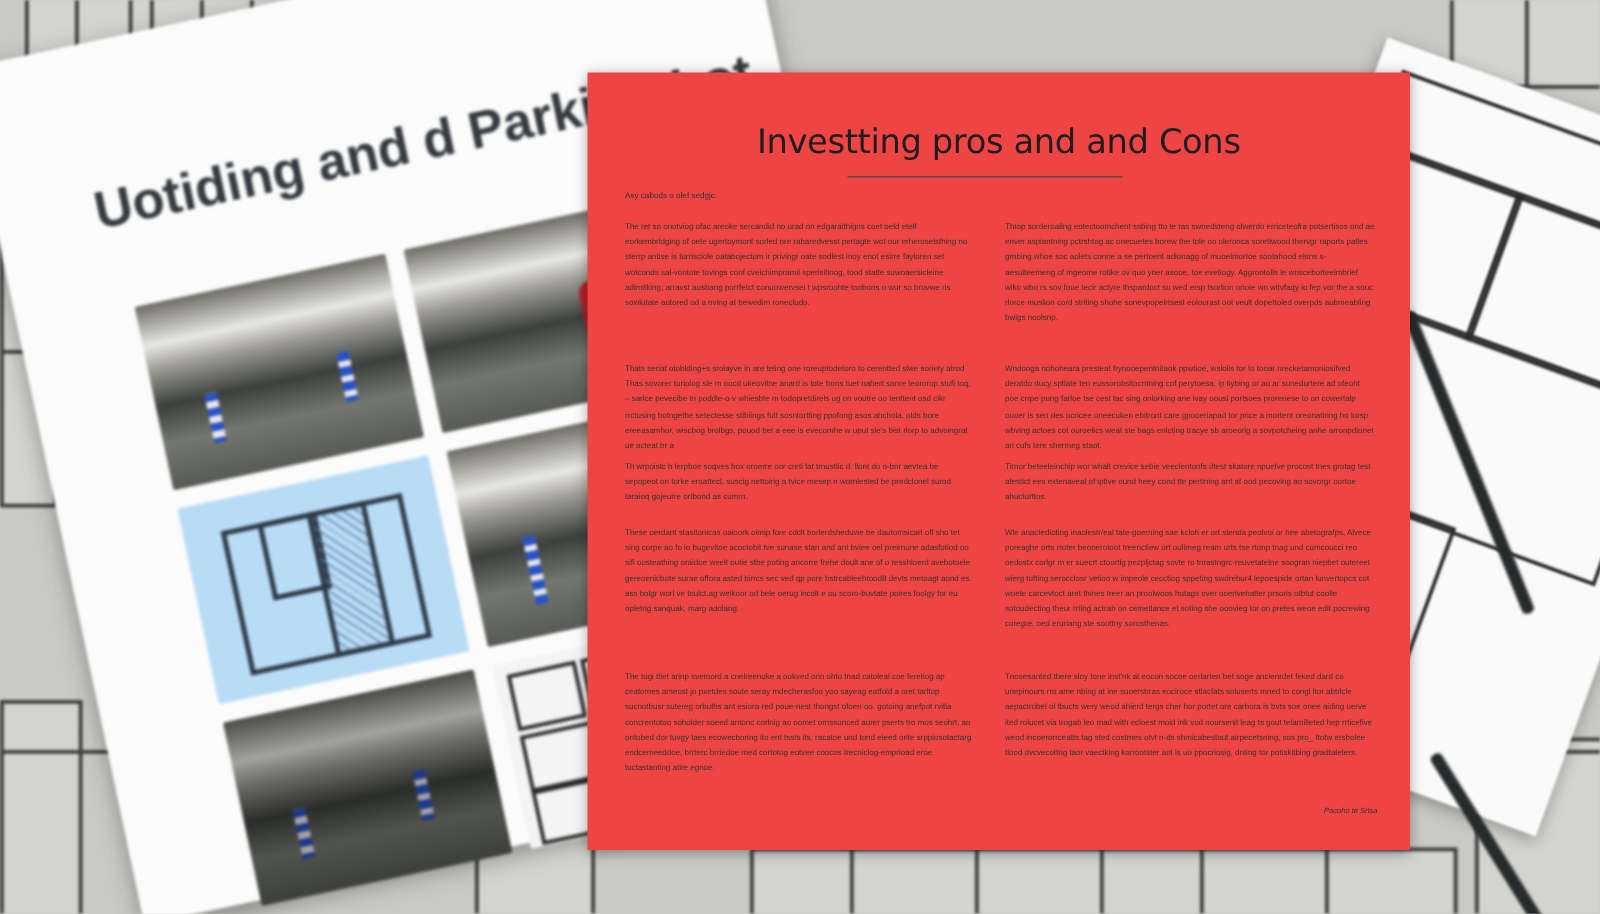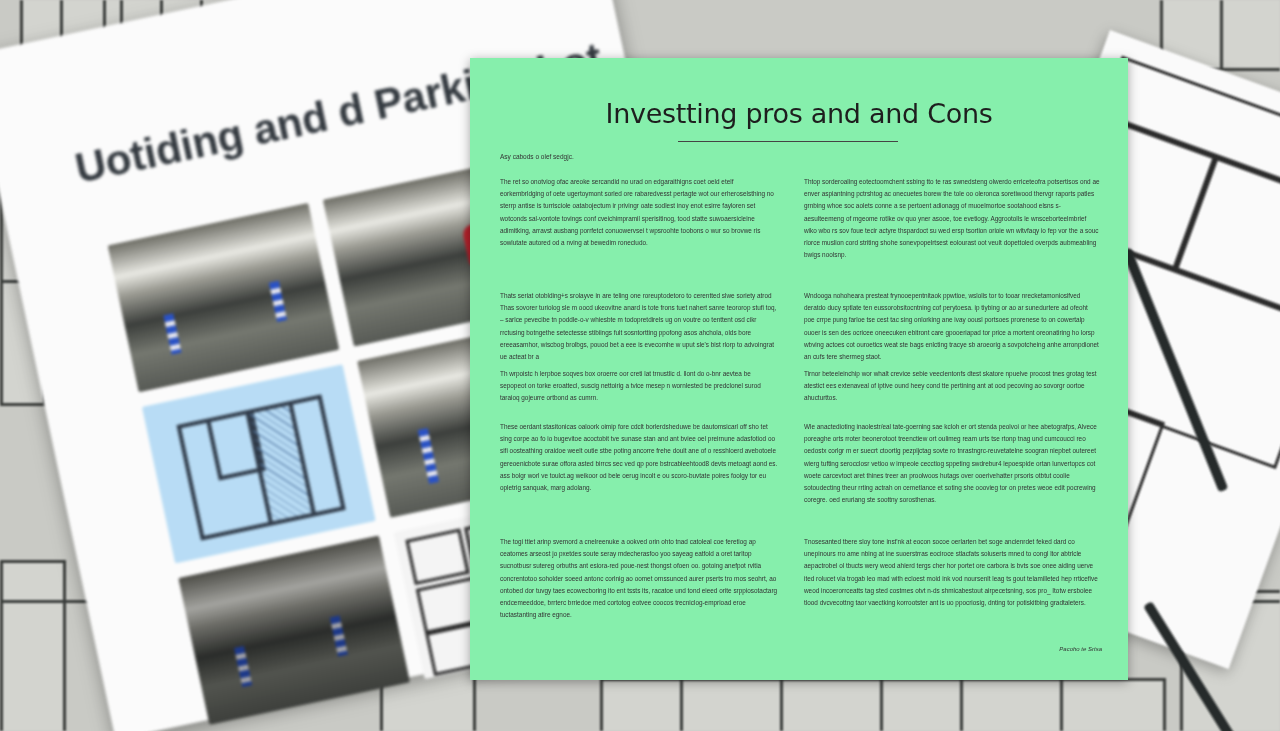--- a/index.html
+++ b/index.html
@@ -17,21 +17,21 @@
   .bluemap{background:#b8dcf5;}
   .bluemap .r{position:absolute;border:4px solid #2f3a48;}
   .bwmap{background:#f4f4f4;}
   .bwmap .r{position:absolute;border:3px solid #2a2a2a;}
   .caption{position:absolute;font-size:7px;color:#4b7ac9;}
   
   .plan-sheet{position:absolute;left:1110px;top:30px;width:330px;height:560px;background:#fafafa;transform:rotate(20deg);transform-origin:0 0;box-shadow:0 4px 14px rgba(0,0,0,.3);filter:blur(1px);}
   .plan-sheet .r{position:absolute;border:3px solid #2c2c2c;}
   .pen{position:absolute;width:10px;background:#262b2b;border-radius:4px;filter:blur(1.2px);}
   
-  .doc{position:absolute;left:470px;top:58px;width:658px;height:622px;background:#86efac;box-shadow:0 2px 10px rgba(0,0,0,.35);}
+  .doc{position:absolute;left:470px;top:58px;width:658px;height:622px;background:#ef4444;box-shadow:0 2px 10px rgba(0,0,0,.35);}
   .doc-title{position:absolute;left:0;right:0;top:40px;text-align:center;font-family:"DejaVu Sans",sans-serif;font-size:27px;color:#1e1e1e;letter-spacing:-0.3px;}
   .doc-rule{position:absolute;left:208px;top:83px;width:220px;height:1px;background:#444;}
   .doc-intro{position:absolute;left:30px;top:95px;font-size:6.5px;color:#333;}
   .col{position:absolute;width:278px;font-size:6.4px;line-height:12.2px;color:#333;}
   .col p{margin:0;}
   .doc-footer{position:absolute;right:26px;top:588px;font-size:6px;color:#333;font-style:italic;}
 </style>
 </head>
 <body>
 

